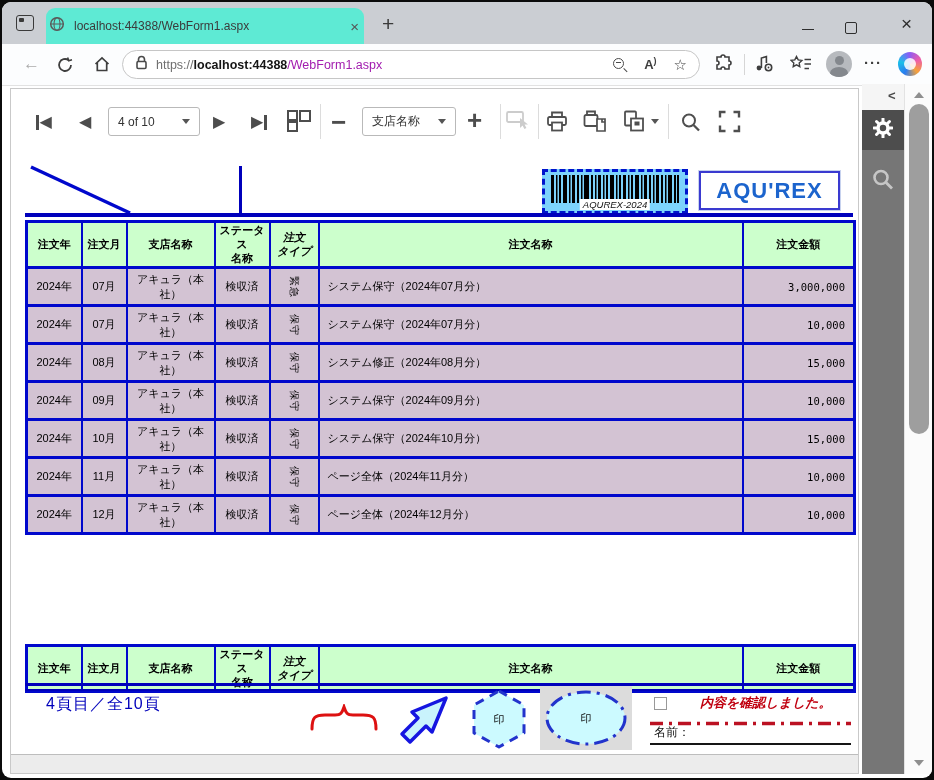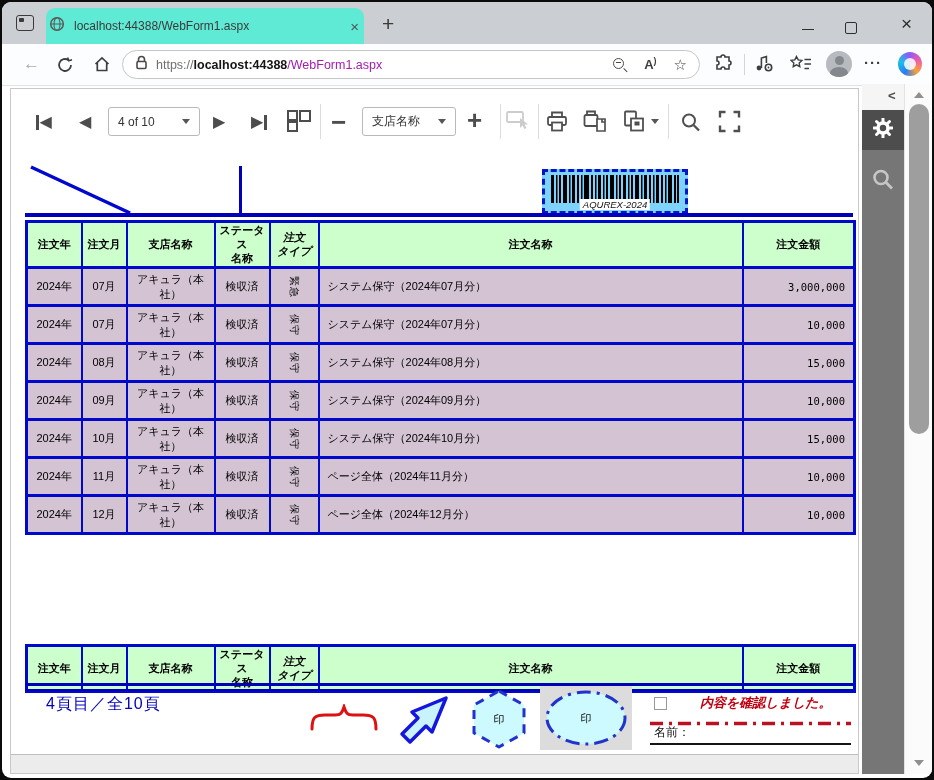--- a/index.html
+++ b/index.html
@@ -310,20 +310,23 @@
             <rect x="110" width="2" height="28"></rect>
             <rect x="114" width="1.5" height="28"></rect>
             <rect x="117" width="4" height="28"></rect>
             <rect x="123" width="2" height="28"></rect>
             <rect x="126" width="2" height="28"></rect>
       </g>
     </svg>
     <span class="barcode-label">AQUREX-2024</span>
   </div>
 
+  <div class="abs logo-box">
+    <span class="logo-text">AQU'REX</span>
+  </div>
 
   <div class="abs rpt-rule" style="left:23px;top:211px;width:828px;height:4px;"></div>
 
   <table class="rpt abs" style="left:23px;top:218px;width:828px;">
     <colgroup>
           <col style="width:55px">
           <col style="width:45px">
           <col style="width:88px">
           <col style="width:55px">
           <col style="width:49px">
@@ -359,21 +362,21 @@
             <td class="dc"><span class="rot">保守</span></td>
             <td class="dl">システム保守（2024年07月分）</td>
             <td class="dr">10,000</td>
     </tr>
     <tr>
       <td class="dc">2024年</td>
             <td class="dc">08月</td>
             <td class="dc">アキュラ（本社）</td>
             <td class="dc">検収済</td>
             <td class="dc"><span class="rot">保守</span></td>
-            <td class="dl">システム保守（2024年08月分）</td>
+            <td class="dl">システム修正（2024年08月分）</td>
             <td class="dr">15,000</td>
     </tr>
     <tr>
       <td class="dc">2024年</td>
             <td class="dc">09月</td>
             <td class="dc">アキュラ（本社）</td>
             <td class="dc">検収済</td>
             <td class="dc"><span class="rot">保守</span></td>
             <td class="dl">システム保守（2024年09月分）</td>
             <td class="dr">10,000</td>

